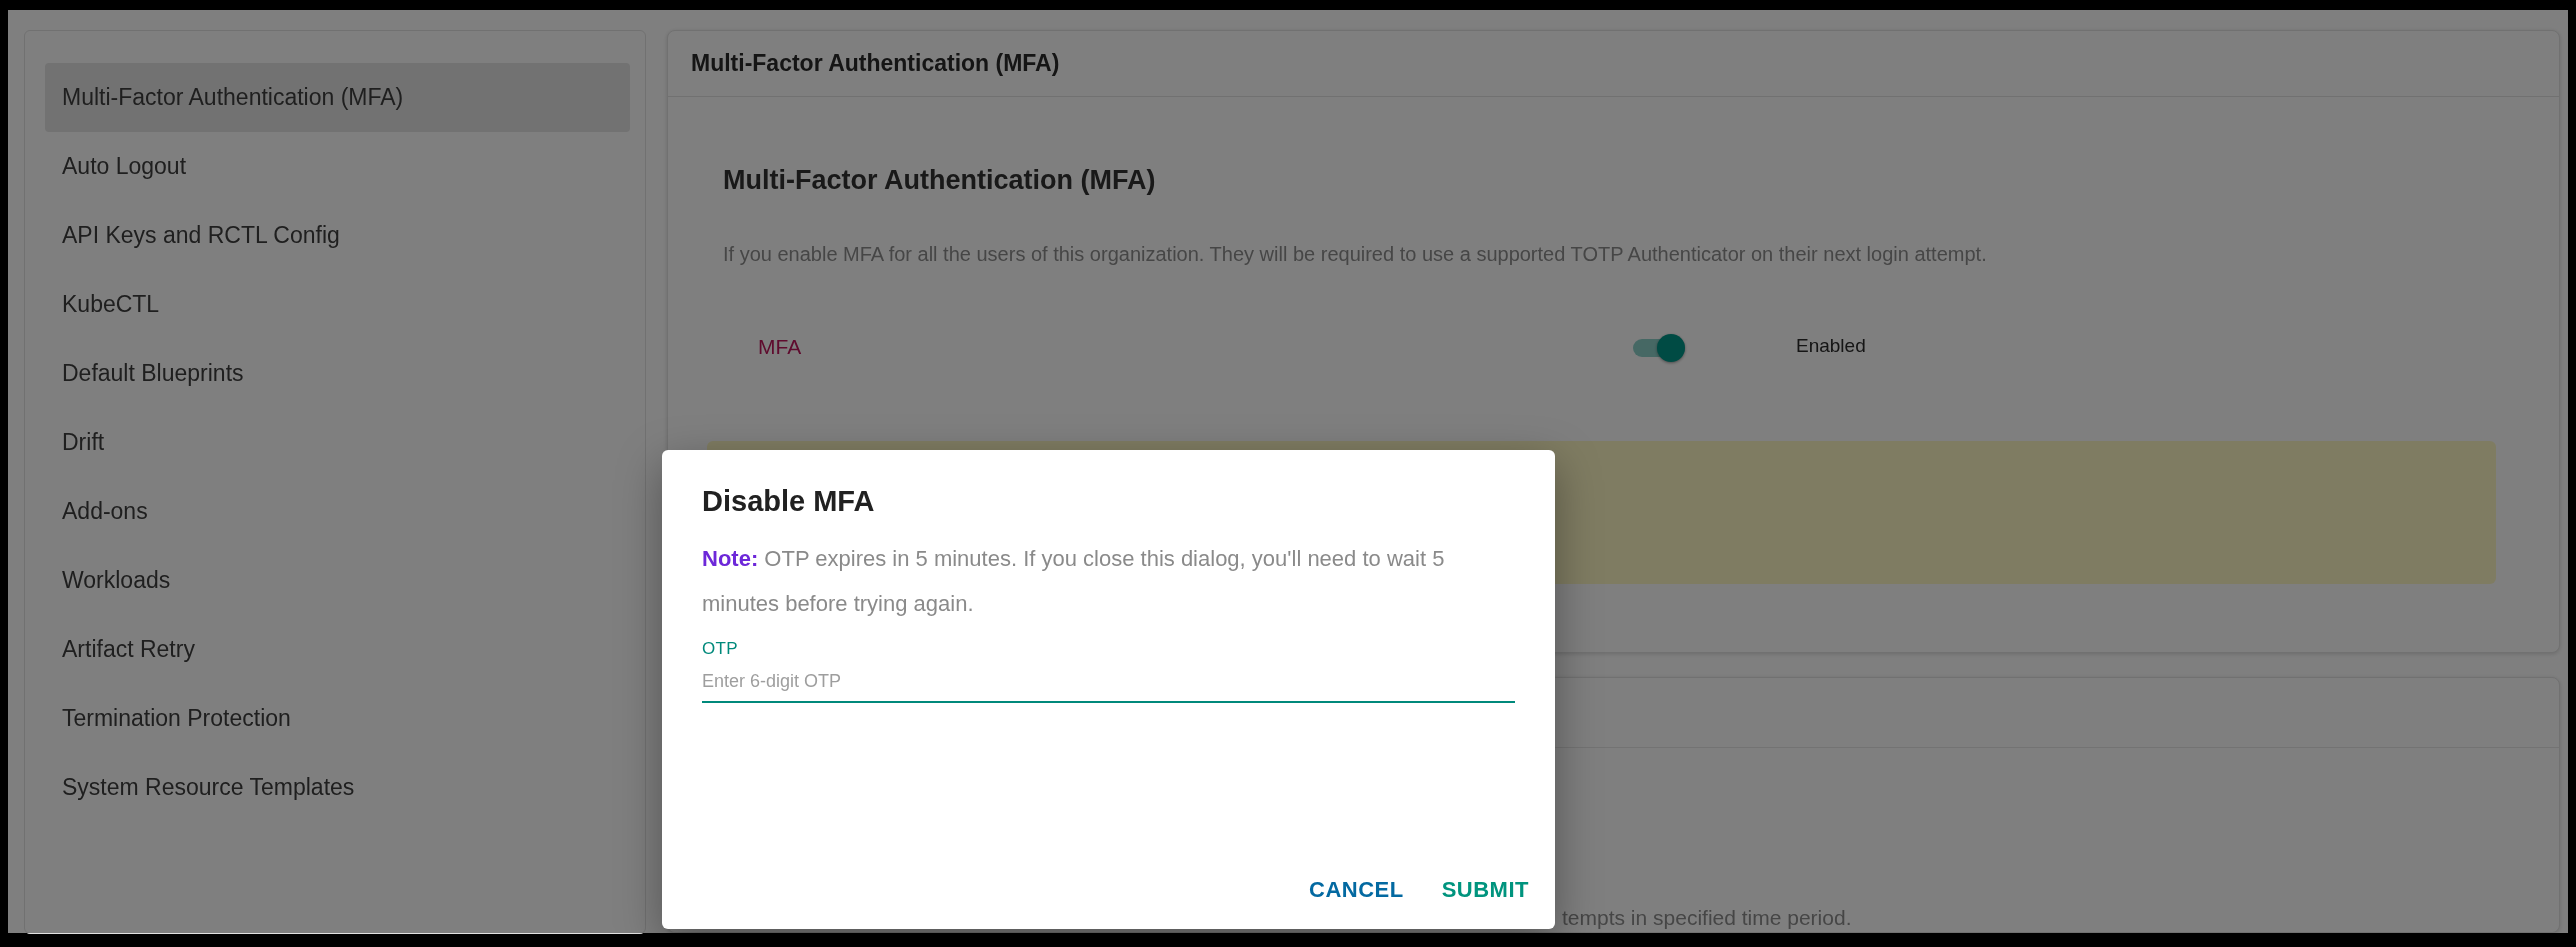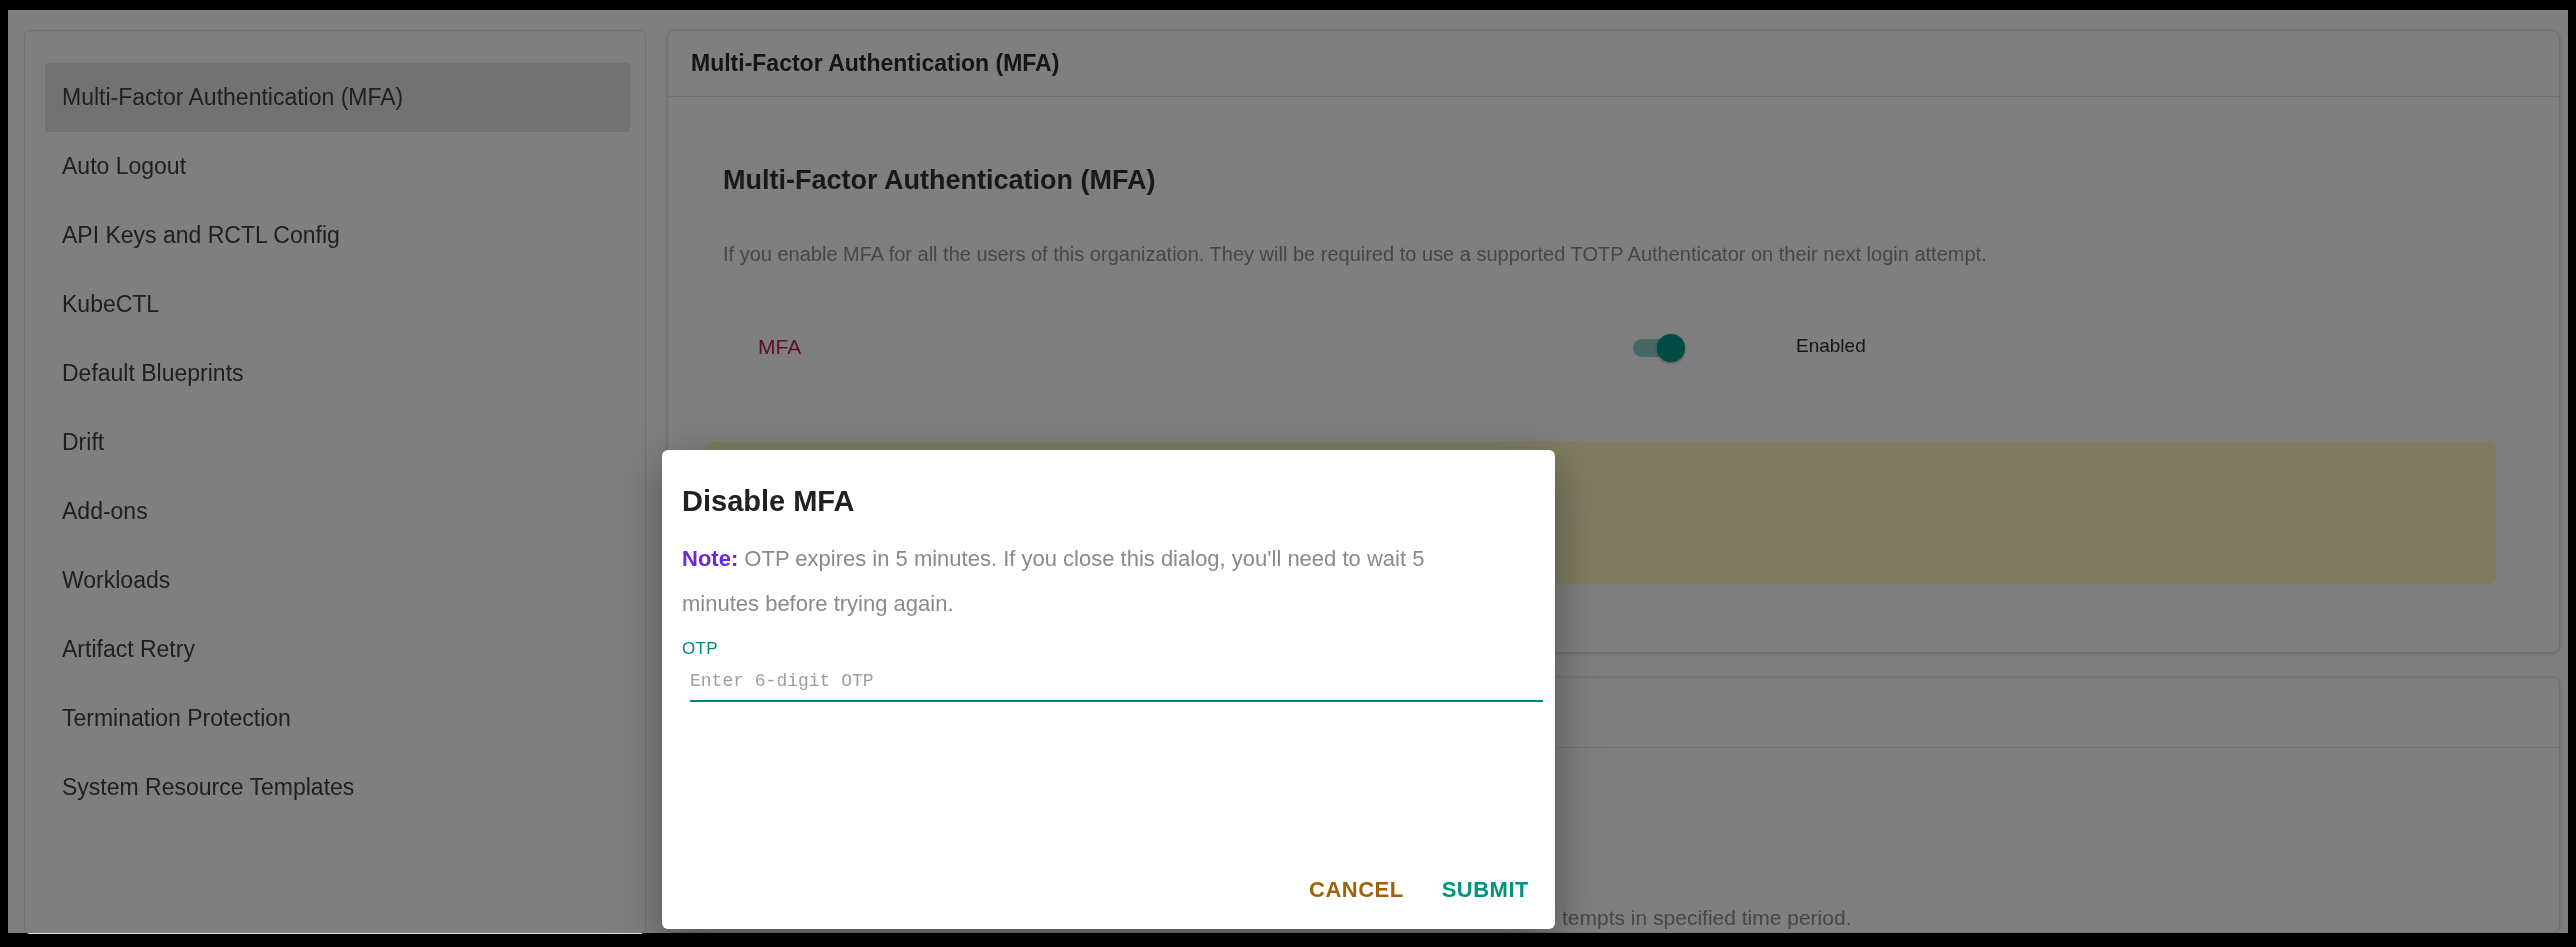--- a/index.html
+++ b/index.html
@@ -77,50 +77,50 @@
   }
   
   .overlay {
     position:absolute; left:8px; top:10px; right:8px; bottom:14px;
     background:rgba(0,0,0,0.5); z-index:5;
   }
   .modal {
     position:absolute; left:662px; top:450px; width:893px; height:479px;
     background:#fff; border-radius:6px; z-index:10;
     box-shadow:0 14px 45px rgba(0,0,0,0.35);
-    padding:34px 20px; overflow:hidden;
+    padding:34px 40px; overflow:hidden;
   }
   .modal-title { font-size:29px; line-height:34px; font-weight:bold; color:#212121; }
   .modal-body { margin-top:41px; }
   .modal-body div, .modal-note div {
     font-size:22px; line-height:45px; color:#8a8a8a; white-space:nowrap;
   }
   .modal-note { margin-top:18px; }
   .note-label { font-weight:bold; color:#6d28d9; }
   .otp-label {
     margin-top:13px; font-size:17px; line-height:20px;
     color:#00897B; letter-spacing:0.3px;
   }
   .otp-input {
     display:block; width:100%; margin-top:12px;
     border:none; border-bottom:2px solid #00897B; outline:none;
-    font-family:Liberation Mono, monospace;
-    font-size:18px; color:#6d28d9; padding:0 0 9px 0; background:transparent;margin-left:8px;
+    font-family:Liberation Sans, sans-serif;
+    font-size:18px; color:#6d28d9; padding:0 0 9px 0; background:transparent;
   }
   .otp-input::placeholder { color:#9e9e9e; }
   .modal-actions {
     position:absolute; right:26px; top:427px;
     display:flex; gap:38px; align-items:center;
   }
   .btn {
     background:none; border:none; cursor:pointer;
     font-family:"Liberation Sans", sans-serif;
     font-size:22px; font-weight:bold; letter-spacing:0.5px;
   }
-  .btn-cancel { color:#a16207; }
+  .btn-cancel { color:#0369a1; }
   .btn-submit { color:#00947E; }
 </style>
 </head>
 <body>
 
 <div class="page">
 
   <nav class="sidebar">
     <div class="side-item selected">Multi-Factor Authentication (MFA)</div>
     <div class="side-item">Auto Logout</div>

